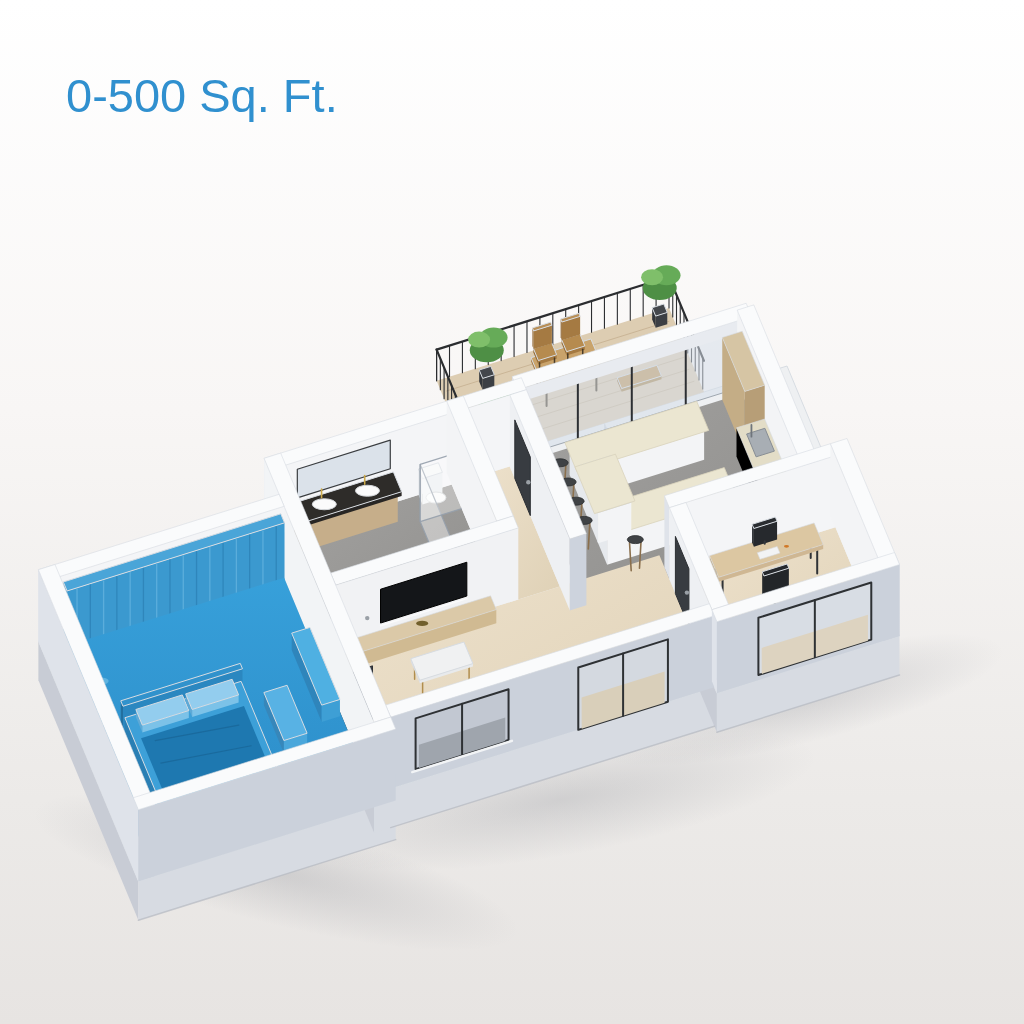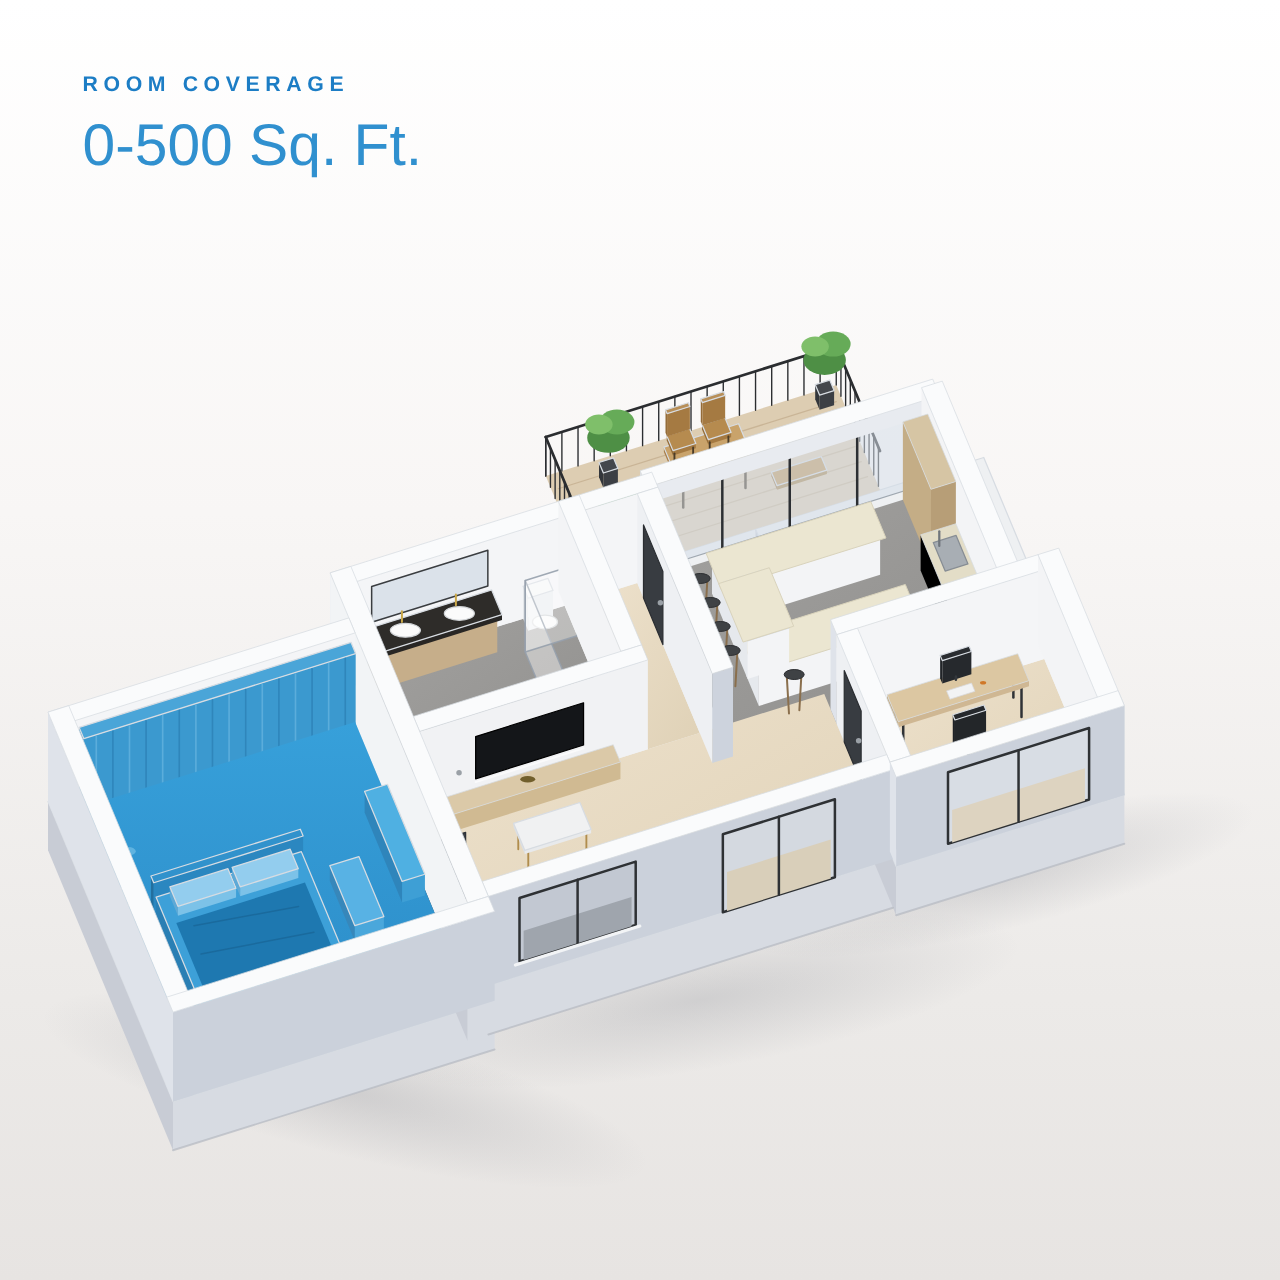--- a/index.html
+++ b/index.html
@@ -10,21 +10,20 @@
   .eyebrow{color:#1c7dc5;font-size:17px;font-weight:bold;letter-spacing:4.5px;}
   .btu{color:#1878c2;font-size:67px;font-weight:bold;letter-spacing:1px;margin-top:18px;line-height:1.0;}
   .cov{color:#3090cf;font-size:47px;font-weight:normal;margin-top:14px;line-height:1.0;}
   svg{position:absolute;left:0;top:0;}
 </style>
 </head>
 <body>
 
 <div class="stage">
   <div class="hdr">
-    <div class="eyebrow">ROOM COVERAGE</div>
     <div class="cov">0-500 Sq. Ft.</div>
   </div>
 
   <svg width="1024" height="1024" viewBox="0 0 1024 1024">
     <defs>
       <radialGradient id="shg">
         <stop offset="0%" stop-color="rgba(95,100,112,0.20)"></stop>
         <stop offset="100%" stop-color="rgba(95,100,112,0)"></stop>
       </radialGradient>
       <linearGradient id="conc" x1="0" y1="0" x2="1" y2="1">

